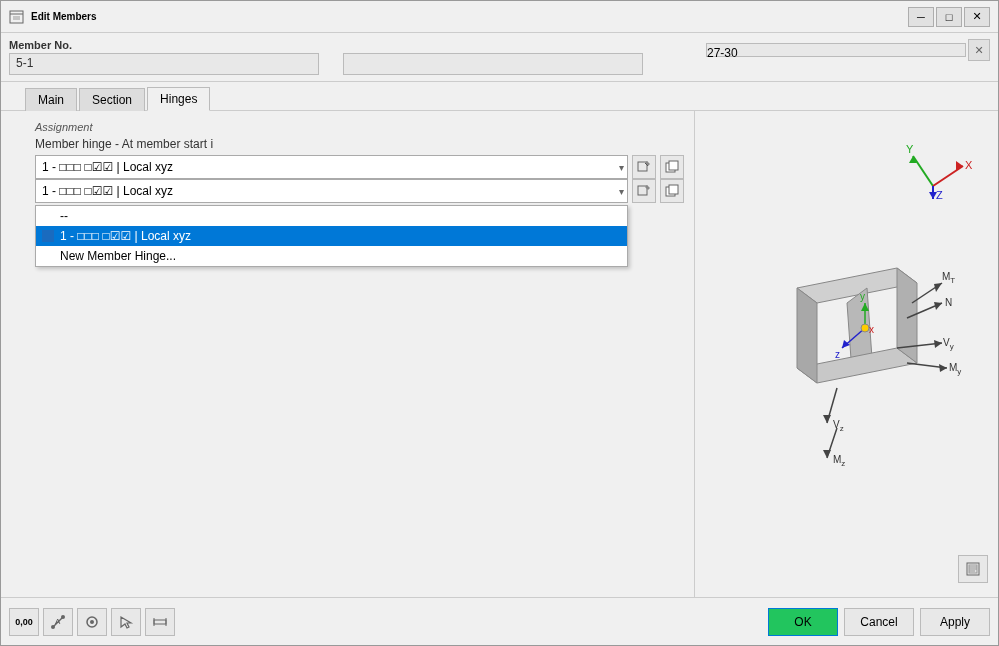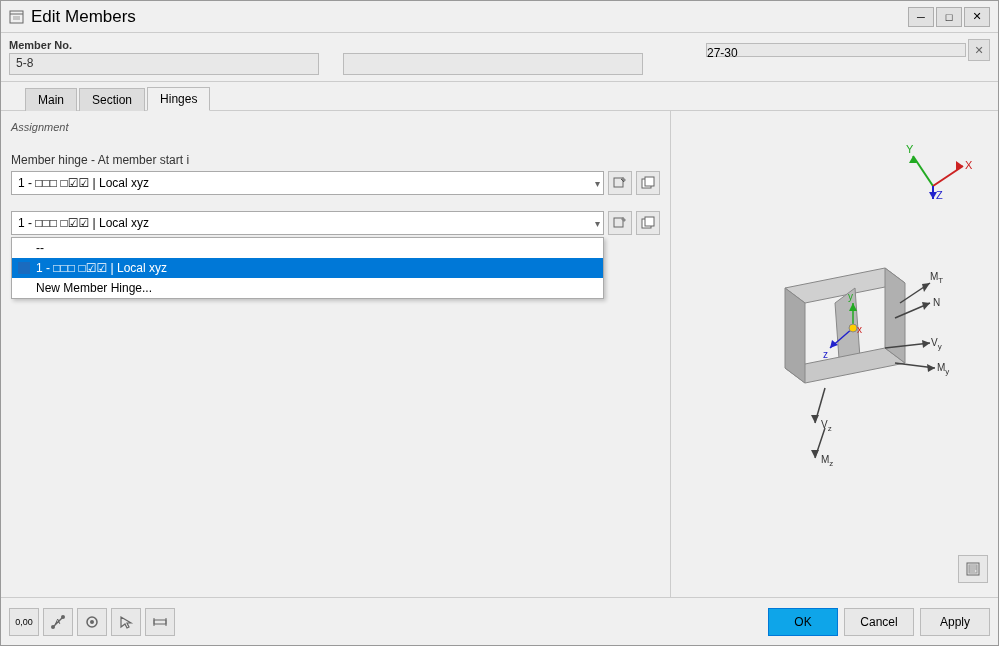--- a/index.html
+++ b/index.html
@@ -31,22 +31,22 @@
       height: 32px;
     }
 
     .title-bar-left {
       display: flex;
       align-items: center;
       gap: 6px;
     }
 
     .title-text {
-      font-size: 17px;
-      font-weight: normal;
+      font-size: 10px;
+      font-weight: bold;
     }
 
     .title-bar-controls {
       display: flex;
       gap: 2px;
     }
 
     .title-btn {
       width: 26px;
       height: 20px;
@@ -158,22 +158,23 @@
       flex: 1;
       overflow: hidden;
     }
 
     .left-panel {
       flex: 0 0 670px;
       padding: 10px;
       border-right: 1px solid #ccc;
       display: flex;
       flex-direction: column;
-      gap: 16px;
+      gap: 0;
       position: relative;
+      margin-left: 24px;
     }
 
     .section-label {
       font-size: 11px;
       color: #555;
       font-style: italic;
       margin-bottom: 4px;
     }
 
     .hinge-group {
@@ -332,21 +333,21 @@
       height: 28px;
       min-width: 70px;
       padding: 0 14px;
       font-size: 12px;
       border: 1px solid #bbb;
       cursor: pointer;
       background: #e8e8e8;
     }
 
     .dialog-btn.ok-btn {
-      background: #0ea5e9;
+      background: #22c55e;
       border: 1px solid #0078d7;
     }
 
     .export-btn {
       width: 30px;
       height: 28px;
       background: #e8e8e8;
       border: 1px solid #bbb;
       cursor: pointer;
       display: flex;
@@ -379,21 +380,21 @@
     <div class="title-bar-controls">
       <button class="title-btn">─</button>
       <button class="title-btn">□</button>
       <button class="title-btn close">✕</button>
     </div>
   </div>
 
   <div class="top-bar">
     <div class="field-group">
       <span class="field-label">Member No.</span>
-      <div class="field-input wide">5-8</div>
+      <div class="field-input wide">5-1</div>
     </div>
     <div class="field-group">
       <span class="field-label">&nbsp;</span>
       <div class="field-input medium"></div>
     </div>
     <div class="assigned-group">
       <div class="assigned-input-row">
         <div class="assigned-field">27-30</div>
         <button class="clear-btn">✕</button>
       </div>
@@ -552,21 +553,21 @@
             <line x1="4" y1="8" x2="12" y2="8" stroke="#999" stroke-width="1"></line>
             <line x1="4" y1="10" x2="10" y2="10" stroke="#999" stroke-width="1"></line>
           </svg>
         </button>
       </div>
     </div>
   </div>
 
   <div class="bottom-bar">
     <div class="bottom-left-tools">
-      <button class="tool-btn" style="font-size:9px; font-weight:normal;">
+      <button class="tool-btn" style="font-size:9px; font-weight:bold;">
         <span>0,00</span>
       </button>
       <button class="tool-btn">
         <svg width="16" height="16">
           <line x1="3" y1="13" x2="13" y2="3" stroke="#666" stroke-width="1.5"></line>
           <circle cx="3" cy="13" r="2" fill="#666"></circle>
           <circle cx="13" cy="3" r="2" fill="#666"></circle>
           <text x="5" y="10" font-size="8" fill="#555">A</text>
         </svg>
       </button>

